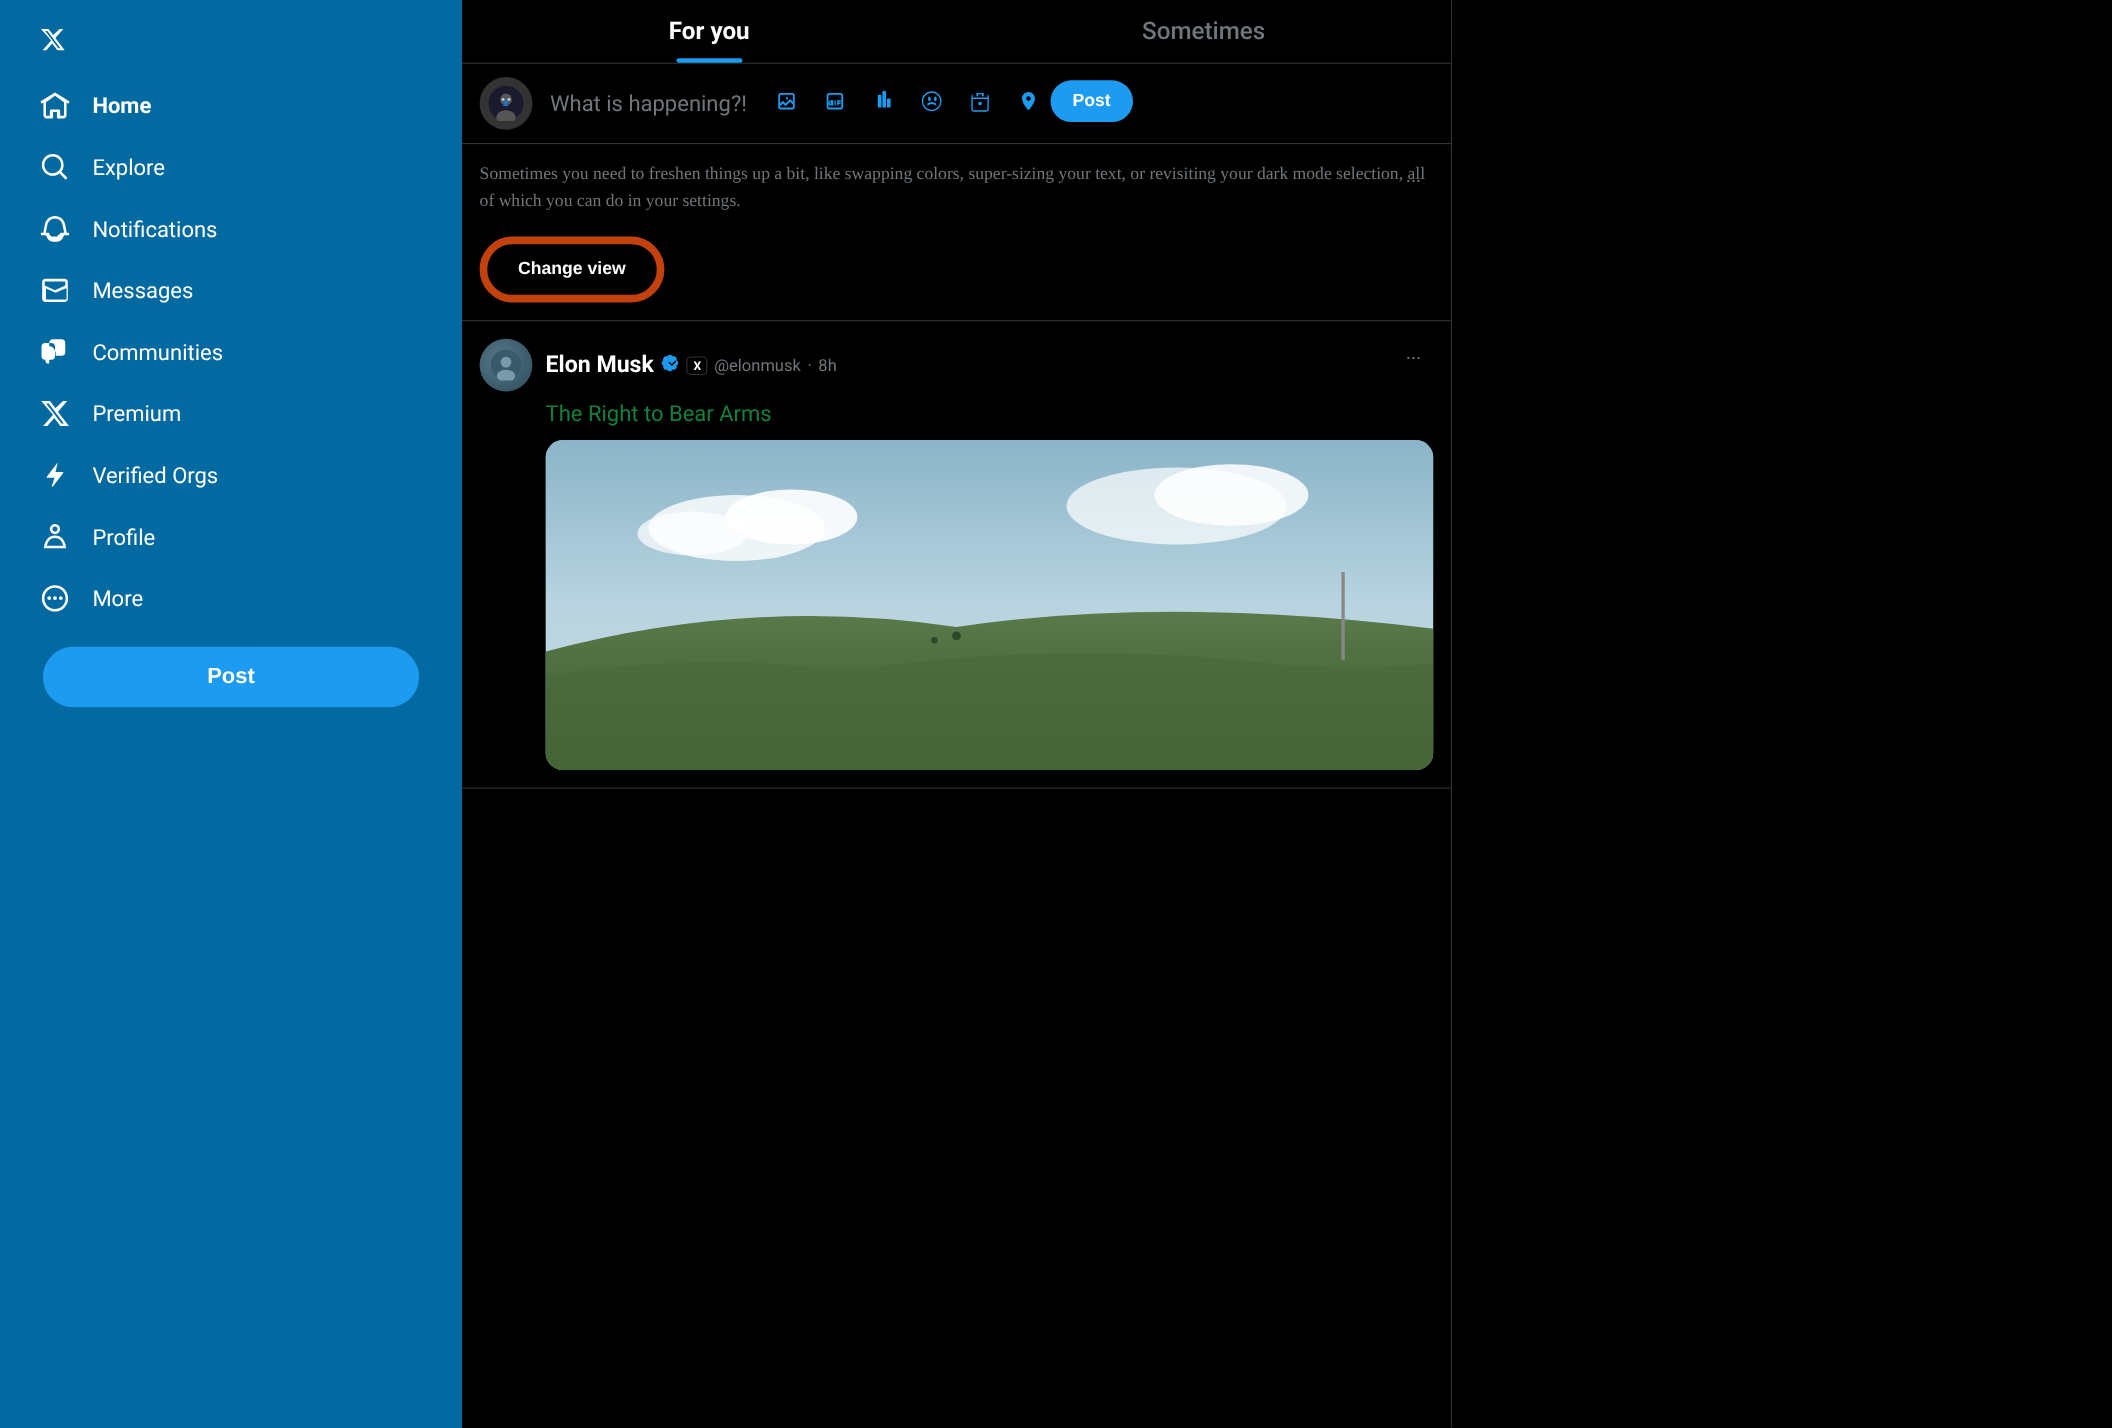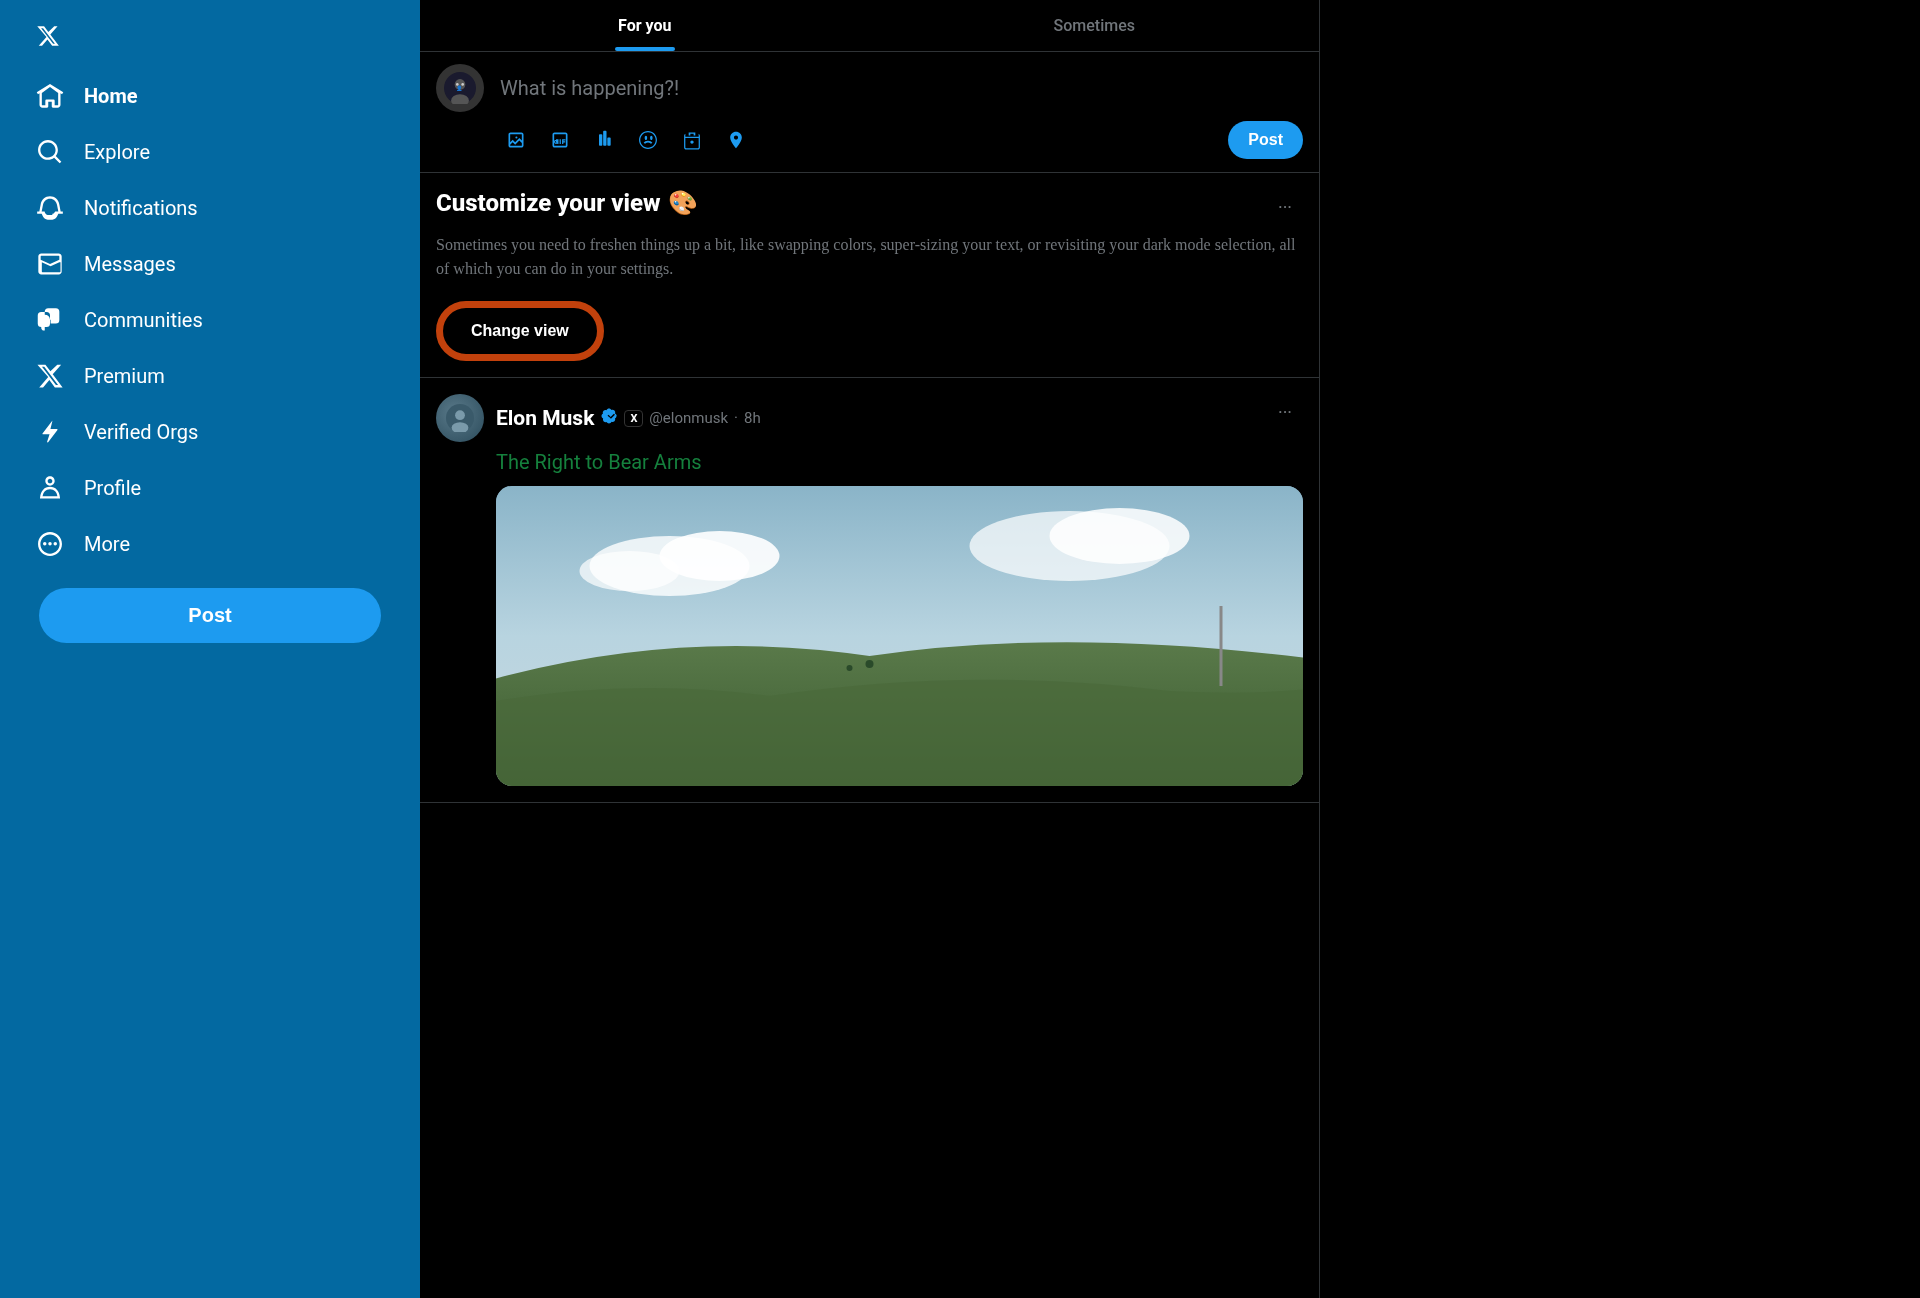--- a/index.html
+++ b/index.html
@@ -96,21 +96,21 @@
       top: 0;
       background: rgba(0,0,0,0.85);
       backdrop-filter: blur(12px);
       z-index: 10;
     }
     .tab {
       flex: 1;
       text-align: center;
       padding: 16px;
       cursor: pointer;
-      font-size: 16px;
+      font-size: 22px;
       color: #71767b;
       font-weight: 500;
       position: relative;
       transition: background 0.15s;
     }
     .tab.active {
       color: #fff;
       font-weight: 700;
     }
     .tab.active::after {
@@ -141,21 +141,21 @@
       flex-shrink: 0;
       overflow: hidden;
       display: flex;
       align-items: center;
       justify-content: center;
     }
     .avatar svg { width: 32px; height: 32px; }
     .compose-input-wrap {
       flex: 1;
       display: flex;
-      flex-direction: column;
+      flex-direction: row;
       gap: 12px;
     }
     .compose-placeholder {
       font-size: 20px;
       color: #71767b;
       padding: 12px 4px 8px 4px;
       cursor: text;
     }
     .compose-actions {
       display: flex;
@@ -478,24 +478,20 @@
           </div>
         </div>
         <button class="post-btn-small">Post</button>
       </div>
     </div>
   </div>
 
   <div class="card">
     <div class="card-menu">
       <span>···</span>
-    </div>
-    <div class="card-title">
-      <span>Customize your view</span>
-      <span>🎨</span>
     </div>
     <div class="card-body">Sometimes you need to freshen things up a bit, like swapping colors, super-sizing your text, or revisiting your dark mode selection, all of which you can do in your settings.</div>
     <button class="change-view-btn">Change view</button>
   </div>
 
   <div class="tweet">
     <div class="tweet-menu">
       <span>···</span>
     </div>
     <div class="tweet-header">

